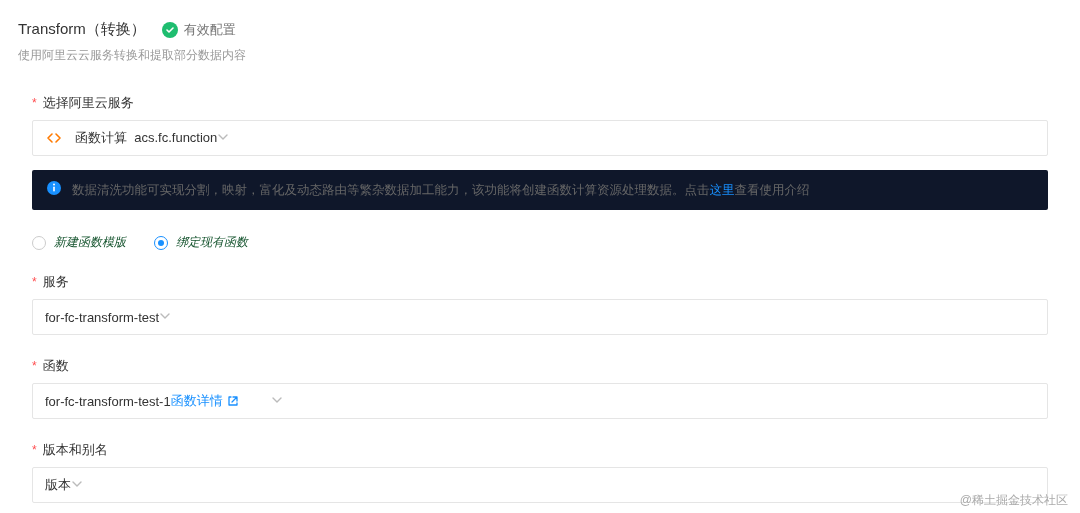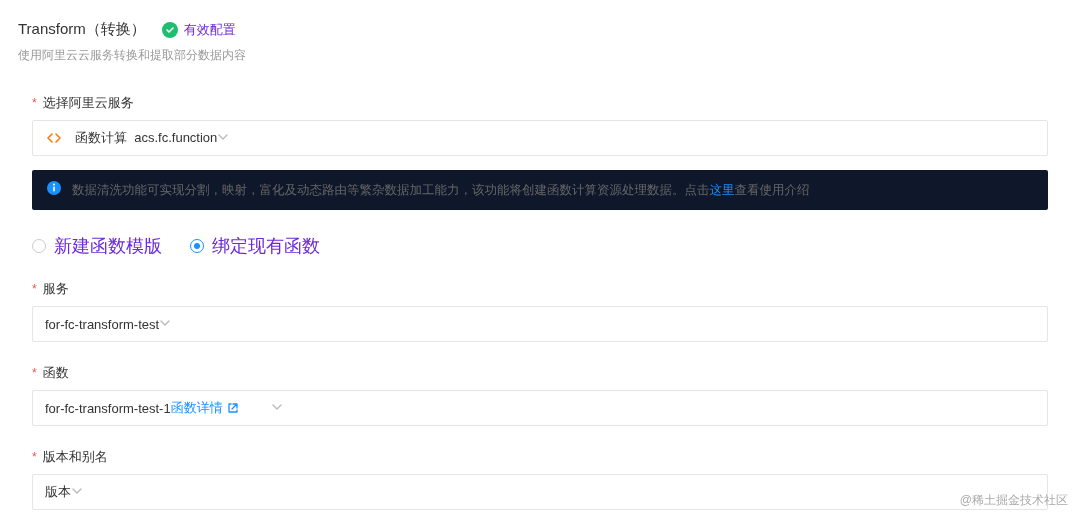--- a/index.html
+++ b/index.html
@@ -35,21 +35,21 @@
       width: 16px;
       height: 16px;
       border-radius: 50%;
       background: #1ebd6f;
       display: flex;
       align-items: center;
       justify-content: center;
     }
     .status-icon svg { display: block; }
     .status-text {
-      color: #6d28d9;
+      color: #737373;
       font-size: 13px;
     }
     .subtitle {
       color: #999;
       font-size: 12px;
       margin-top: 8px;
     }
     .form-section {
       padding: 30px 32px 0 32px;
     }
@@ -147,22 +147,23 @@
     .radio-outer.selected {
       border-color: #1890ff;
     }
     .radio-inner {
       width: 6px;
       height: 6px;
       border-radius: 50%;
       background: #1890ff;
     }
     .radio-label {
-      font-size: 18px;
-      color: #6d28d9;
+      font-size: 12px;
+      color: #14532d;
+      font-style: italic;
     }
     .field-block {
       margin-top: 22px;
     }
     .select-right {
       display: flex;
       align-items: center;
       gap: 32px;
     }
     .detail-link {

